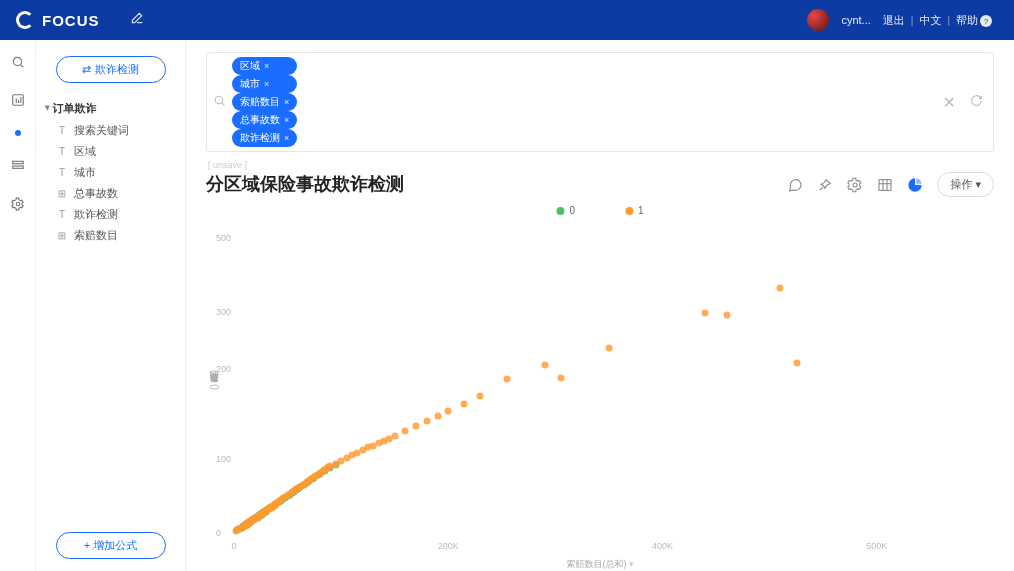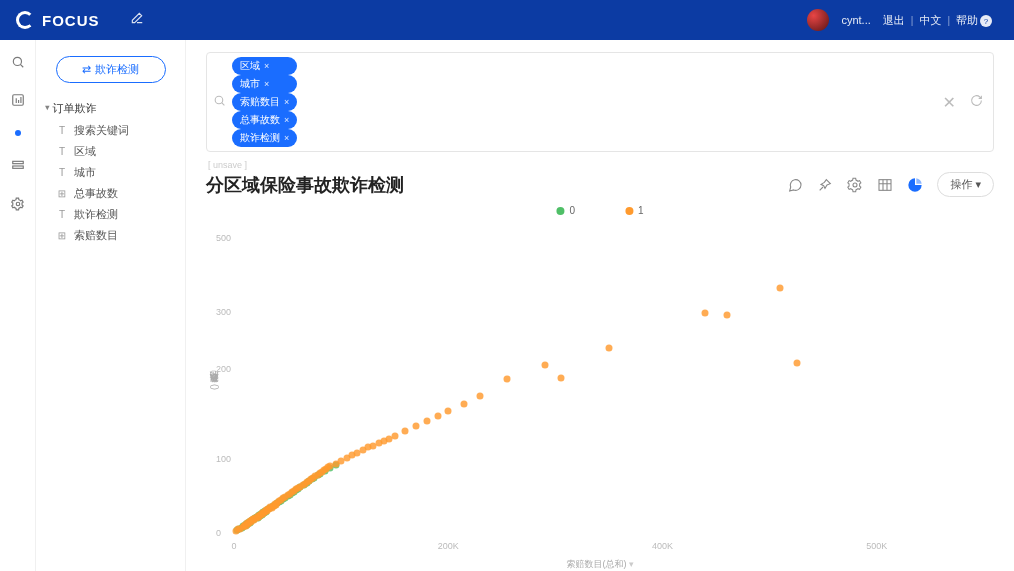--- a/index.html
+++ b/index.html
@@ -14,34 +14,34 @@
 .top-sep{opacity:.5;font-size:10px}
 .help-badge{display:inline-flex;align-items:center;justify-content:center;width:12px;height:12px;border-radius:50%;background:#fff;color:#0c3ba3;font-size:8px;margin-left:2px}
 .shell{display:flex;height:531px}
 .rail{width:36px;background:#fff;border-right:1px solid #f0f0f0;display:flex;flex-direction:column;align-items:center;padding-top:14px;gap:22px}
 .rail-ic{width:16px;height:16px;color:#7a7a7a;cursor:pointer;display:flex;align-items:center;justify-content:center}
 .rail-ic.active-dot{width:6px;height:6px;border-radius:50%;background:#1a6dff}
 .side{width:150px;border-right:1px solid #f0f0f0;padding:10px 8px 0;display:flex;flex-direction:column}
 .ds-btn{border:1px solid #1a6dff;color:#1a6dff;background:#fff;border-radius:14px;font-size:11px;padding:5px 0;cursor:pointer;display:flex;align-items:center;justify-content:center;gap:4px;margin:6px auto 14px;width:110px}
 .search-fld{display:flex;align-items:center;border:none;background:transparent;font-size:11px;color:#bbb;padding:4px 2px;margin-bottom:10px}
 .search-fld svg{margin-right:6px;opacity:.5}
-.ds-name{font-size:11px;font-weight:400;color:#333;padding:4px 2px;cursor:pointer}
+.ds-name{font-size:11px;font-weight:700;color:#333;padding:4px 2px;cursor:pointer}
 .ds-name::before{content:"▸ ";font-size:9px;opacity:.6;display:inline-block;transform:rotate(90deg) translateX(-1px);margin-right:2px}
 .fld{display:flex;align-items:center;font-size:11px;color:#555;padding:3px 2px 3px 12px;cursor:pointer;gap:6px}
 .fld-ic{font-size:10px;color:#999;width:12px;text-align:center}
 .add-formula{margin-top:auto;margin-bottom:12px;border:1px solid #1a6dff;color:#1a6dff;background:#fff;border-radius:14px;font-size:11px;padding:5px 0;cursor:pointer;width:110px;align-self:center}
 .main{flex:1;padding:12px 20px 0;display:flex;flex-direction:column;min-width:0}
 .qbar{display:flex;align-items:center;border:1px solid #e5e5e5;border-radius:4px;padding:4px 6px;gap:6px}
 .qbar-search{color:#bbb}
 .pill{background:#1a6dff;color:#fff;font-size:10px;padding:2px 8px;border-radius:9px;display:flex;align-items:center;gap:4px;cursor:pointer}
 .pill-x{opacity:.85;font-size:9px}
 .qbar-sp{flex:1}
 .qbar-act{color:#bbb;cursor:pointer;padding:0 4px}
 .crumb{font-size:9px;color:#ccc;margin:8px 2px 2px}
-.titlerow{display:flex;align-items:center}
+.titlerow{display:flex;align-items:flex-start}
 .title{font-size:18px;font-weight:600;color:#222}
 .tools{margin-left:auto;display:flex;align-items:center;gap:14px;color:#888}
 .tool{cursor:pointer;display:flex}
 .tool.active{color:#1a6dff}
 .op-btn{border:1px solid #ddd;border-radius:14px;background:#fff;font-size:11px;padding:4px 12px;cursor:pointer;color:#555}
 .chartwrap{flex:1;position:relative;margin-top:6px}
 .legend{position:absolute;top:2px;left:50%;transform:translateX(-50%);display:flex;gap:50px;font-size:10px;color:#666}
 .lg{display:flex;align-items:center;gap:5px}
 .lg-dot{width:8px;height:8px;border-radius:50%}
 .plot{position:absolute;left:28px;right:10px;top:20px;bottom:38px}
@@ -124,20 +124,21 @@
         </div>
         <div class="fld">
           <span class="fld-ic">T</span>
           <span>欺诈检测</span>
         </div>
         <div class="fld">
           <span class="fld-ic">⊞</span>
           <span>索赔数目</span>
         </div>
       </div>
+    <button class="add-formula">+  增加公式</button>
   </div>
 
   <div class="main">
     <div class="qbar">
       <span class="qbar-search"><svg width="13" height="13" viewBox="0 0 24 24" fill="none" stroke="currentColor" stroke-width="2">
             <circle cx="11" cy="11" r="7"></circle>
             <path d="m21 21-5-5"></path>
           </svg></span>
       <span id="pills">
           <span class="pill">区域<span class="pill-x">×</span></span>

